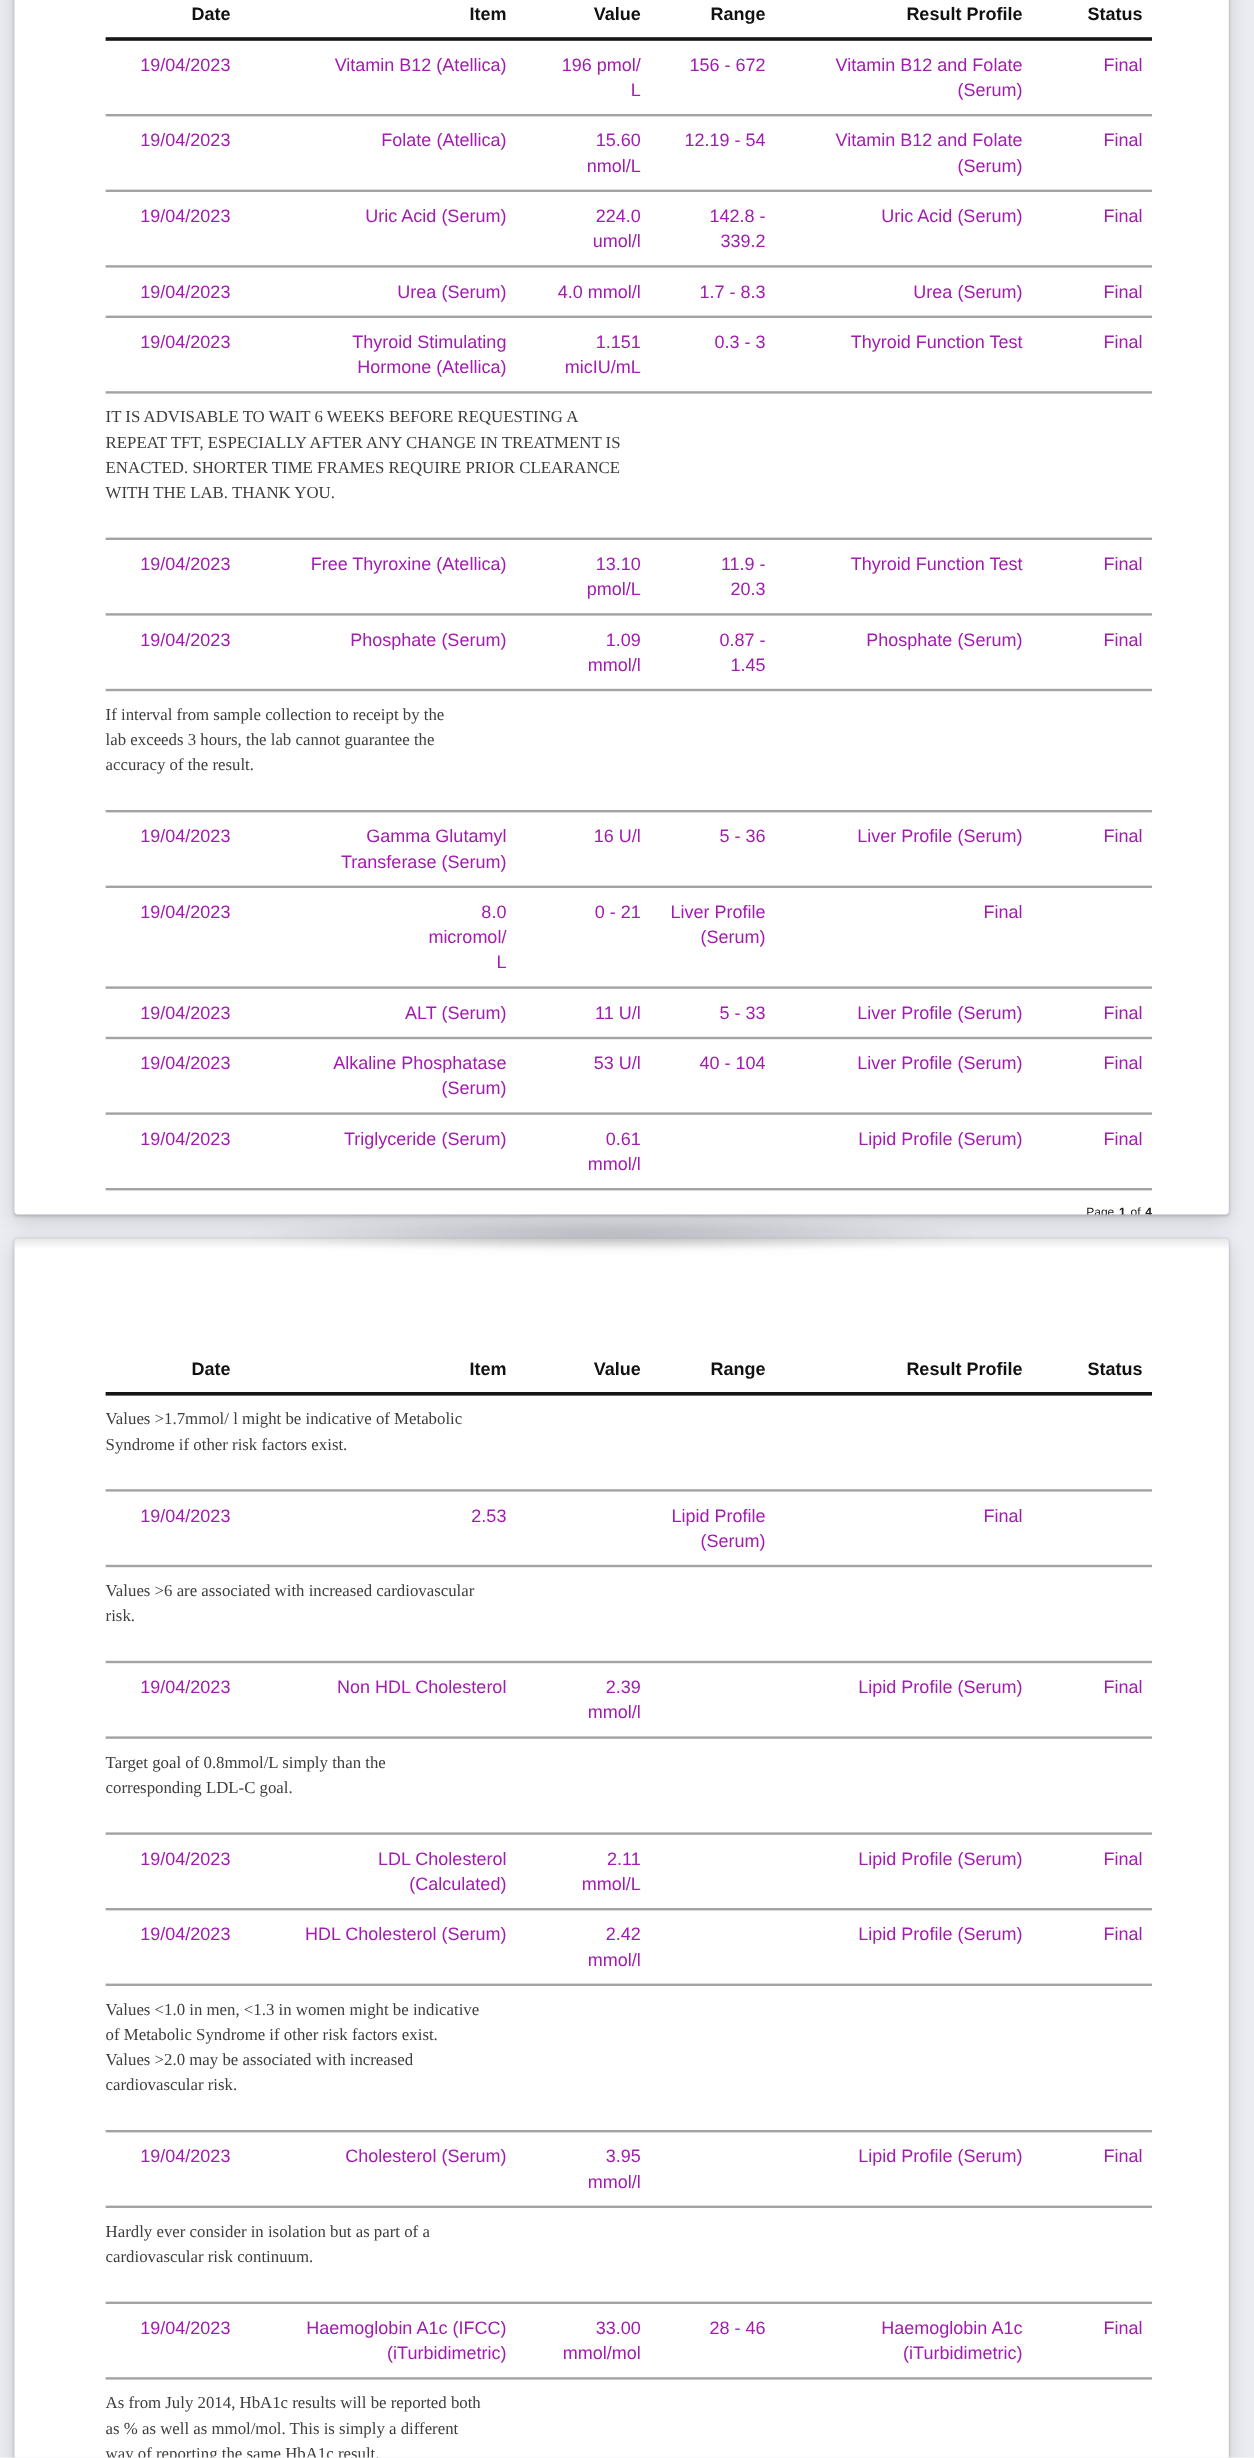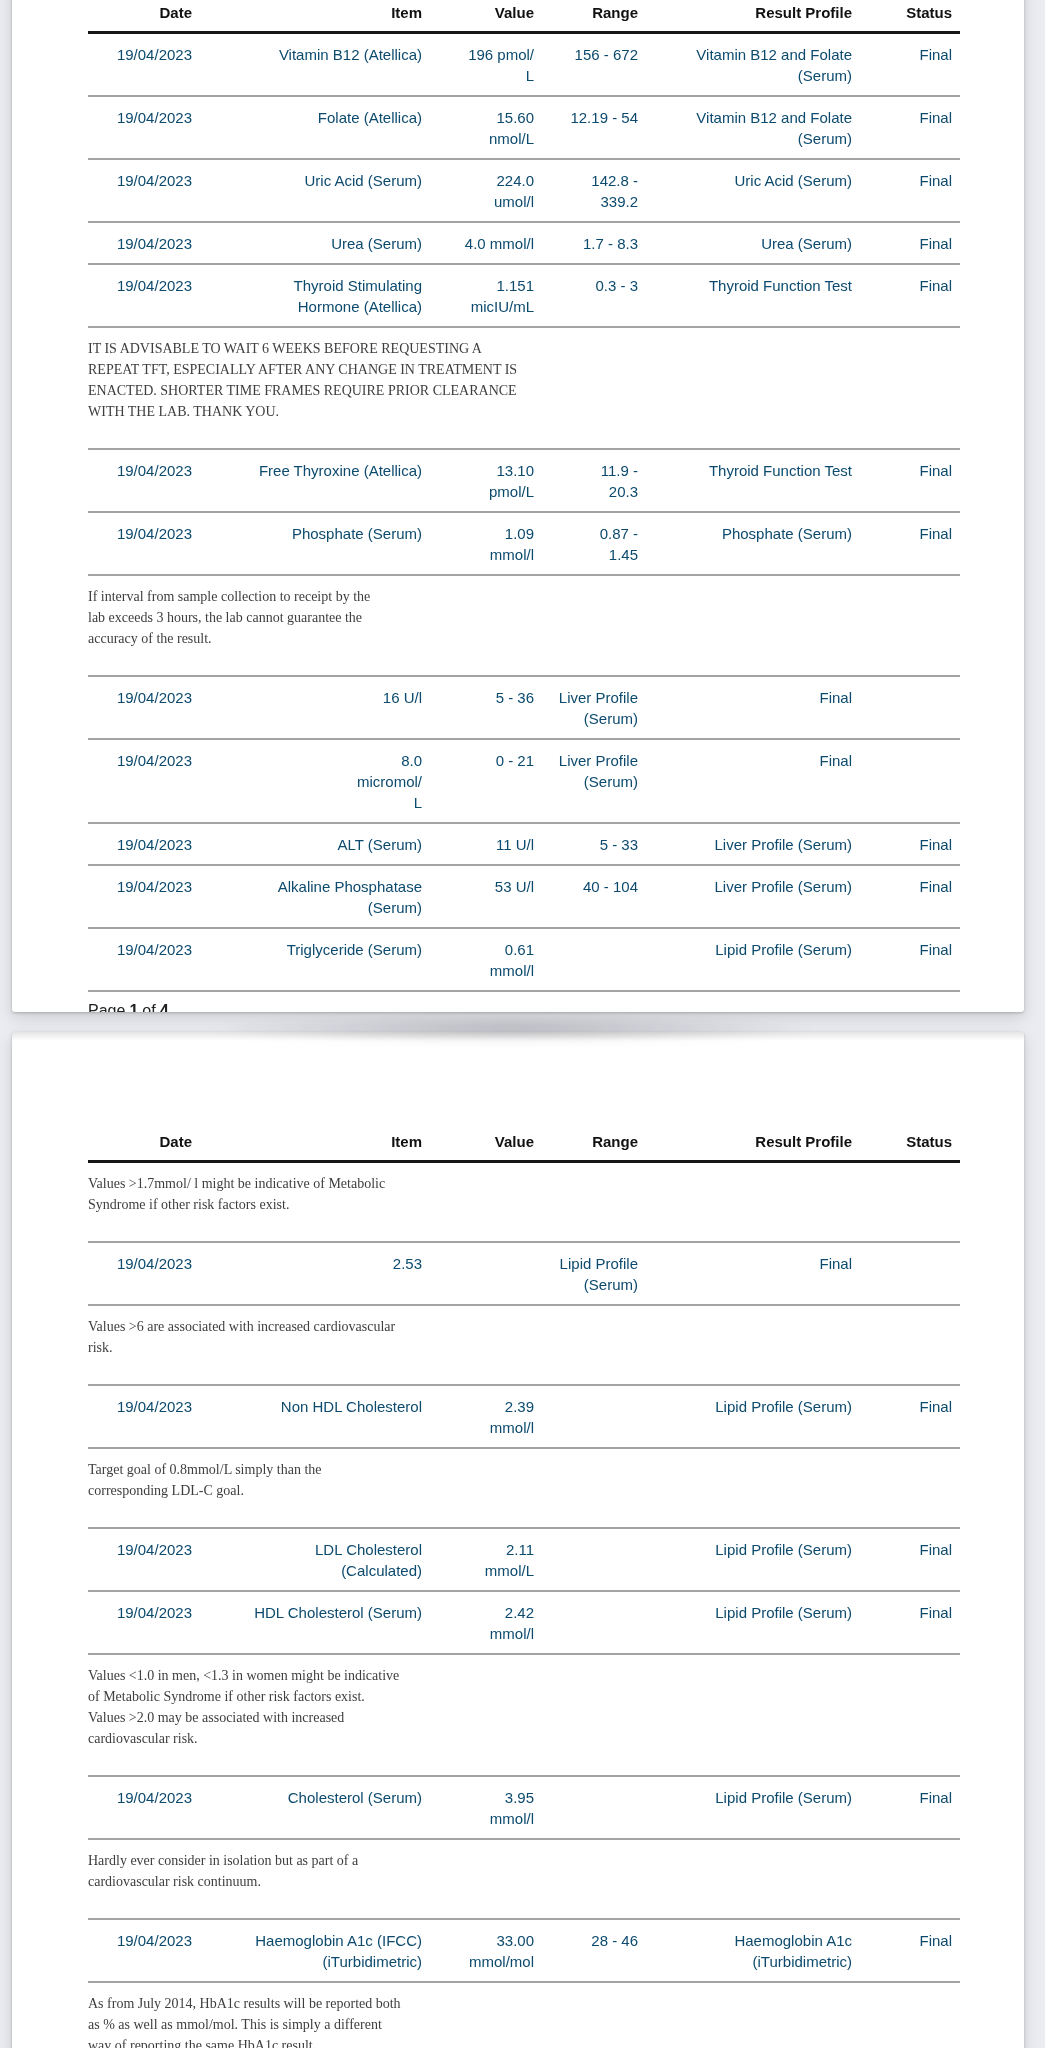--- a/index.html
+++ b/index.html
@@ -65,45 +65,45 @@
     font-size: 15px;
     font-weight: bold;
     color: #111111;
     padding-bottom: 9px;
     border-bottom: 3px solid #161616;
     line-height: 19px;
   }
   .row {
     font-size: 15px;
     line-height: 21px;
-    color: #0c4a6e;
+    color: #a21caf;
     padding: 10px 0 9px 0;
   }
   .cell {
     white-space: pre-line;
     padding-right: 8px;
   }
   .lined {
     border-top: 2px solid #a3a3a3;
   }
   .note {
     font-family: Liberation Serif, serif;
     font-size: 14px;
     line-height: 21px;
     color: #3e3e3e;
     padding: 10px 0 26px 0;
     white-space: pre-line;
   }
   .footer {
     border-top: 2px solid #a3a3a3;
     padding-top: 9px;
-    font-size: 16px;
+    font-size: 10px;
     color: #212121;
     display: flex;
-    justify-content: flex-start;
+    justify-content: flex-end;
     gap: 4px;
     line-height: 19px;
   }
   .footer .num {
     font-weight: bold;
   }
 </style>
 </head>
 <body>
 
@@ -187,20 +187,22 @@
         <span class="cell cell-range">0.87 -
 1.45</span>
         <span class="cell cell-profile">Phosphate (Serum)</span>
         <span class="cell cell-status">Final</span>
       </div>
       <div class="note lined">If interval from sample collection to receipt by the
 lab exceeds 3 hours, the lab cannot guarantee the
 accuracy of the result.</div>
       <div class="row lined">
         <span class="cell cell-date">19/04/2023</span>
+        <span class="cell cell-item">Gamma Glutamyl
+Transferase (Serum)</span>
         <span class="cell cell-value">16 U/l</span>
         <span class="cell cell-range">5 - 36</span>
         <span class="cell cell-profile">Liver Profile (Serum)</span>
         <span class="cell cell-status">Final</span>
       </div>
       <div class="row lined">
         <span class="cell cell-date">19/04/2023</span>
         <span class="cell cell-value">8.0
 micromol/
 L</span>

